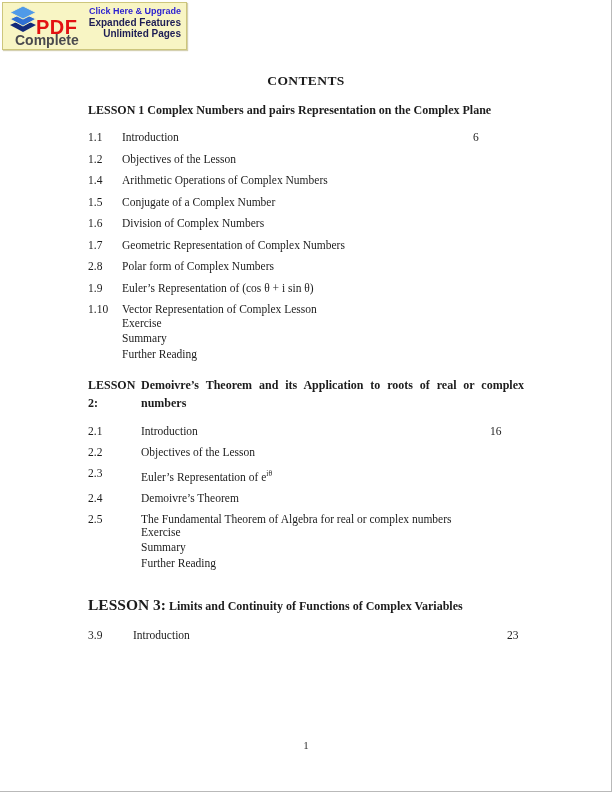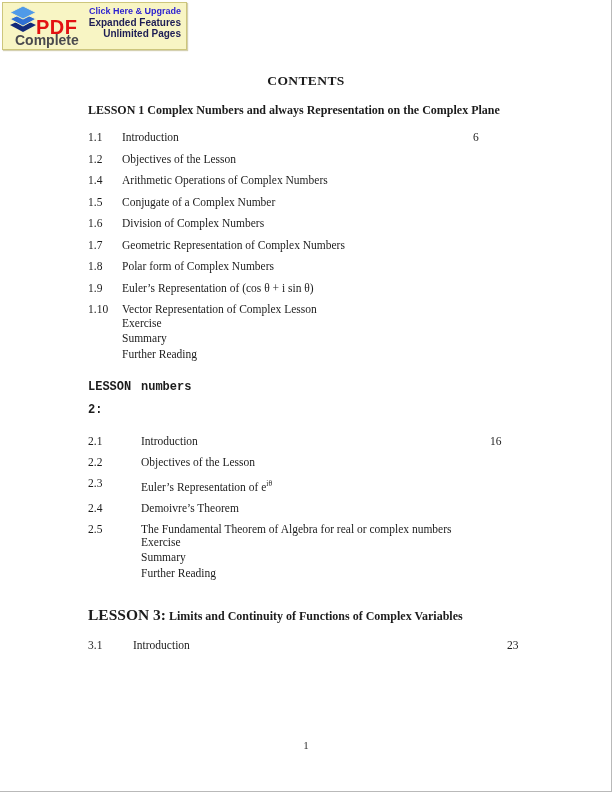--- a/index.html
+++ b/index.html
@@ -61,21 +61,21 @@
   .doc-title{
     text-align:center;font-weight:bold;font-size:13.5px;letter-spacing:.4px;
   }
   .lesson-heading{font-weight:bold;font-size:12px;line-height:16px;}
   .heading1{margin-top:13px;}
   .heading2{margin-top:14px;display:flex;}
   .heading2 .h-label{width:53px;flex:none;}
   .heading2 .h-title{width:383px;}
   .heading2 .h-line1{display:block;text-align:justify;text-align-last:justify;}
   .heading2 .h-line2{display:block;}
-  .heading2 .h-label,.heading2 .h-title{line-height:23px;font-family:Liberation Mono, monospace;}
+  .heading2 .h-label,.heading2 .h-title{line-height:18px;}
   .heading3{margin-top:26px;font-size:12px;}
   .heading3 .h-label-big{font-size:15.5px;}
   .toc{margin-top:9px;}
   .row{position:relative;display:flex;line-height:21.5px;font-size:11.5px;justify-content:space-between;}
   .l2 .row{line-height:21px;}
   .num{flex:none;}
   .l1 .num{width:34px;}
   .l2 .num{width:53px;}
   .l3 .num{width:45px;}
   .ttl{flex:1;}
@@ -109,21 +109,21 @@
       <a class="banner-link">Click Here &amp; Upgrade</a>
       <span class="banner-feature">Expanded Features</span>
       <span class="banner-feature">Unlimited Pages</span>
     </div>
   </div>
 
   <div class="content">
 
     <div class="doc-title">CONTENTS</div>
 
-    <div class="lesson-heading heading1"><span>LESSON 1</span> <span>Complex Numbers and always Representation on the Complex Plane</span></div>
+    <div class="lesson-heading heading1"><span>LESSON 1</span> <span>Complex Numbers and pairs Representation on the Complex Plane</span></div>
 
     <div class="toc l1">
       <div class="row">
         <span class="num">1.1</span>
         <span class="ttl">Introduction</span>
         <span class="pg" style="left:385px">6</span>
       </div>
       <div class="row">
         <span class="num">1.2</span>
         <span class="ttl">Objectives of the Lesson</span>
@@ -138,21 +138,21 @@
       </div>
       <div class="row">
         <span class="num">1.6</span>
         <span class="ttl">Division of Complex Numbers</span>
       </div>
       <div class="row">
         <span class="num">1.7</span>
         <span class="ttl">Geometric Representation of Complex Numbers</span>
       </div>
       <div class="row">
-        <span class="num">1.8</span>
+        <span class="num">2.8</span>
         <span class="ttl">Polar form of Complex Numbers</span>
       </div>
       <div class="row">
         <span class="num">1.9</span>
         <span class="ttl">Euler’s Representation of (cos θ + i sin θ)</span>
       </div>
       <div class="row">
         <span class="num">1.10</span>
         <span class="ttl">Vector Representation of Complex Lesson</span>
       </div>
@@ -160,20 +160,21 @@
 
     <div class="extras l1x">
       <div>Exercise</div>
       <div>Summary</div>
       <div>Further Reading</div>
     </div>
 
     <div class="lesson-heading heading2">
       <span class="h-label">LESSON 2:</span>
       <span class="h-title">
+        <span class="h-line1">Demoivre’s Theorem and its Application to roots of real or complex</span>
         <span class="h-line2">numbers</span>
       </span>
     </div>
 
     <div class="toc l2">
       <div class="row">
         <span class="num">2.1</span>
         <span class="ttl">Introduction</span>
         <span class="pg" style="left:402px">16</span>
       </div>
@@ -198,21 +199,21 @@
     <div class="extras l2x">
       <div>Exercise</div>
       <div>Summary</div>
       <div>Further Reading</div>
     </div>
 
     <div class="lesson-heading heading3"><span class="h-label-big">LESSON 3:</span> <span>Limits and Continuity of Functions of Complex Variables</span></div>
 
     <div class="toc l3" style="margin-top:11px">
       <div class="row">
-        <span class="num">3.1</span>
+        <span class="num">3.9</span>
         <span class="ttl">Introduction</span>
         <span class="pg" style="left:419px">23</span>
       </div>
     </div>
 
   </div>
 
   <div class="folio">1</div>
 </div>
 

